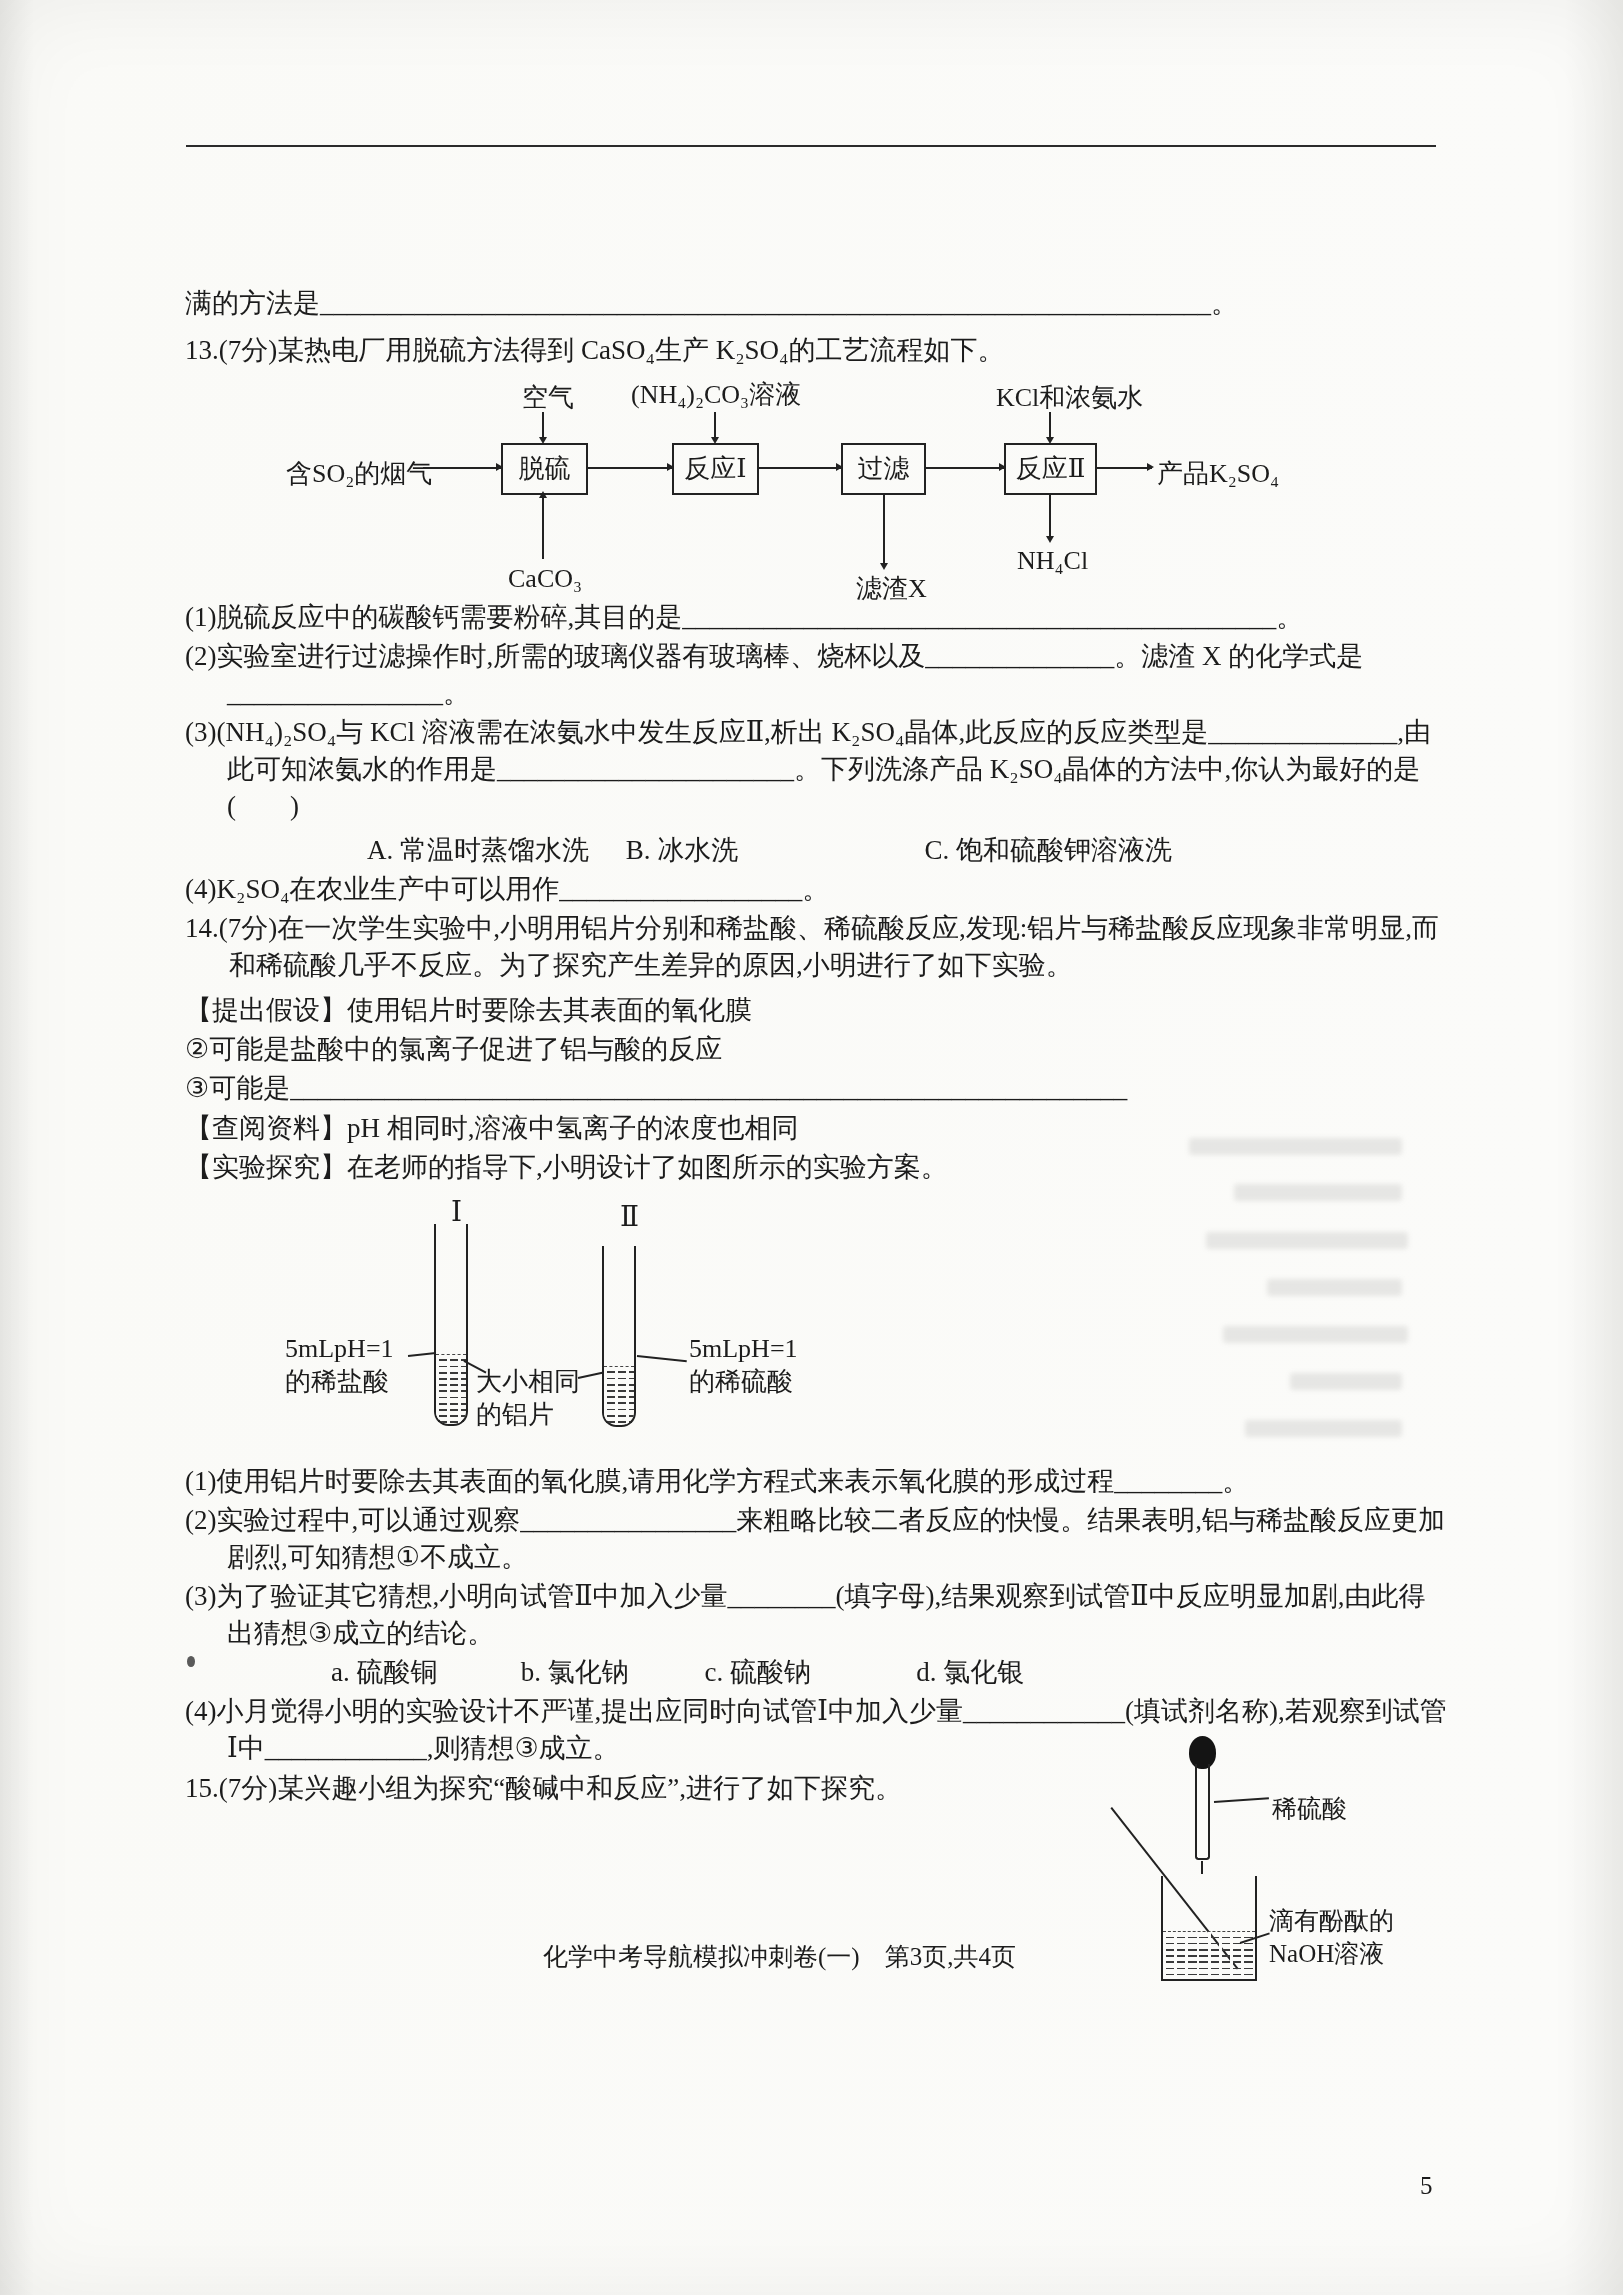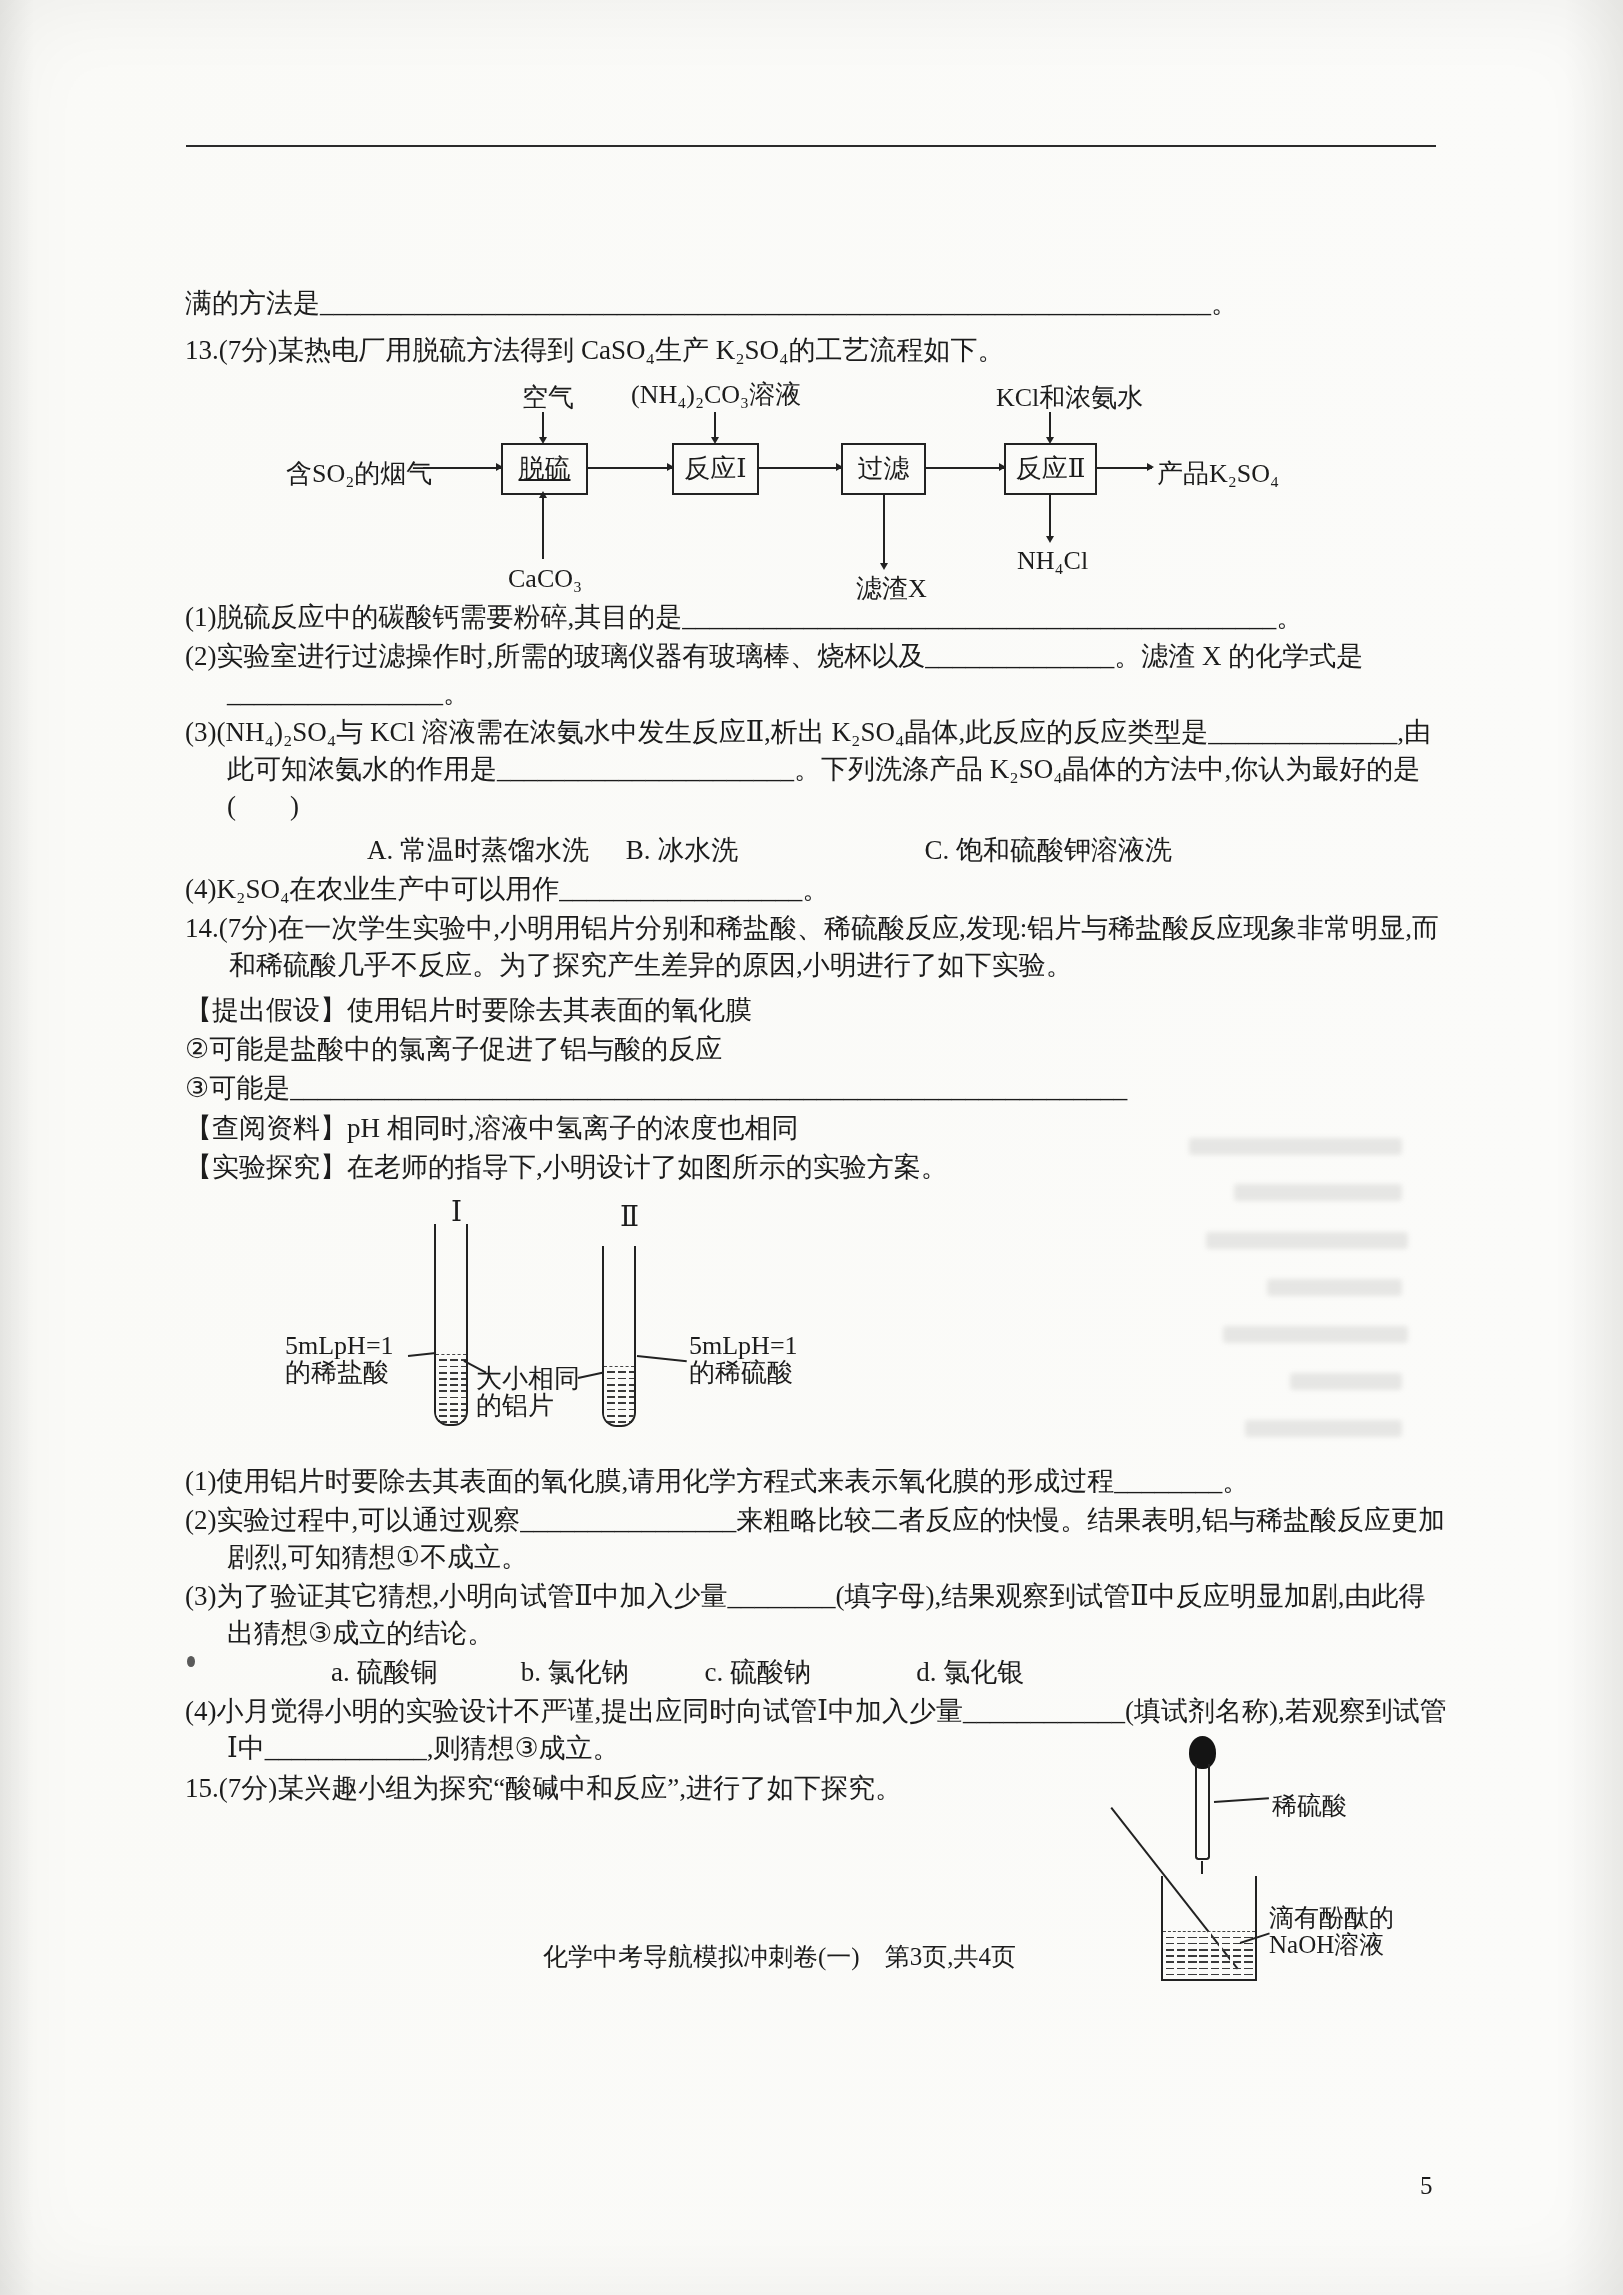--- a/index.html
+++ b/index.html
@@ -80,21 +80,21 @@
     border-radius:0 0 14.6px 14.6px;
   }
   .liquid {
     position:absolute; left:0; right:0; bottom:0;
     border-top:1.7px dashed #444;
     border-radius:0 0 12.3px 12.3px;
     background-image:
       repeating-linear-gradient(90deg,#fbfbf9 0 2.8px,rgba(0,0,0,0) 2.8px 11.2px),
       repeating-linear-gradient(180deg,rgba(0,0,0,0) 0 4.5px,#3a3a3a 4.5px 6.2px);
   }
-  .dl { position:absolute; white-space:pre-line; line-height:27px; }
+  .dl { position:absolute; white-space:pre-line; line-height:33px; }
   .leader { position:absolute; height:1.7px; background:#222; transform-origin:0 50%; }
   .tube-num { position:absolute; font-size:28px; }
 
   
   .q15wrap { position:relative; }
   .neutral { position:absolute; left:920px; top:-34px; width:348px; height:292px; font-size:25px; }
   .dropper-bulb { position:absolute; left:84px; top:0; width:27px; height:33px; background:#141414; border-radius:50% 50% 46% 46%; }
   .dropper-tube { position:absolute; left:90px; top:28px; width:15px; height:96px; border:2px solid #222; border-top:none; border-radius:0 0 3.4px 3.4px; }
   .dropper-tip { position:absolute; left:96px; top:125px; width:2px; height:13.5px; background:#222; }
   .rod { position:absolute; left:7.3px; top:71px; width:205px; height:2px; background:#222; transform-origin:0 0; transform:rotate(51.9deg); }
@@ -120,21 +120,21 @@
     <p class="stem mt18">13.(7分)某热电厂用脱硫方法得到 CaSO₄生产 K₂SO₄的工艺流程如下。</p>
 
     <div class="flow">
       <span class="flabel" style="left:337px; top:6.7px;">空气</span>
       <span class="flabel" style="left:446px; top:3.4px;">(NH₄)₂CO₃溶液</span>
       <span class="flabel" style="left:811px; top:6.7px;">KCl和浓氨水</span>
 
       <span class="flabel" style="left:101px; top:82px;">含SO₂的烟气</span>
       <span class="flabel" style="left:972px; top:82px;">产品K₂SO₄</span>
 
-      <div class="fbox" style="left:316px; width:87px;text-decoration:underline;">脱硫</div>
+      <div class="fbox" style="left:316px; width:87px;">脱硫</div>
       <div class="fbox" style="left:487px; width:87px;">反应Ⅰ</div>
       <div class="fbox" style="left:656px; width:85px;">过滤</div>
       <div class="fbox" style="left:819px; width:93px;">反应Ⅱ</div>
 
       <span class="flabel" style="left:323px; top:187px;">CaCO₃</span>
       <span class="flabel" style="left:671px; top:197px;">滤渣X</span>
       <span class="flabel" style="left:832px; top:169px;">NH₄Cl</span>
 
       <div class="av down" style="left:357px; top:39px; height:30px;"></div>
       <div class="av down" style="left:529px; top:39px; height:30px;"></div>

